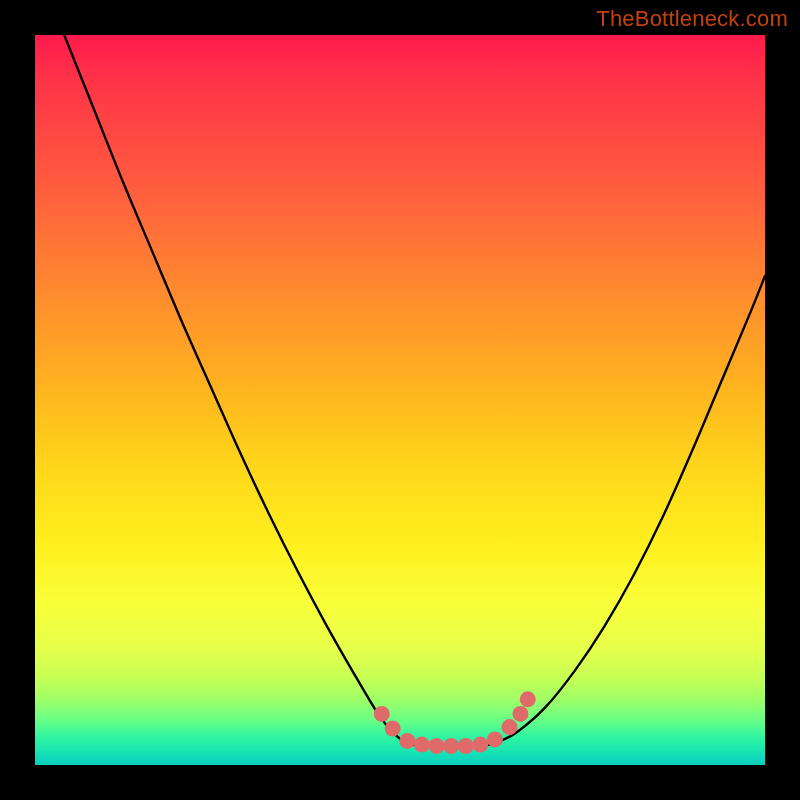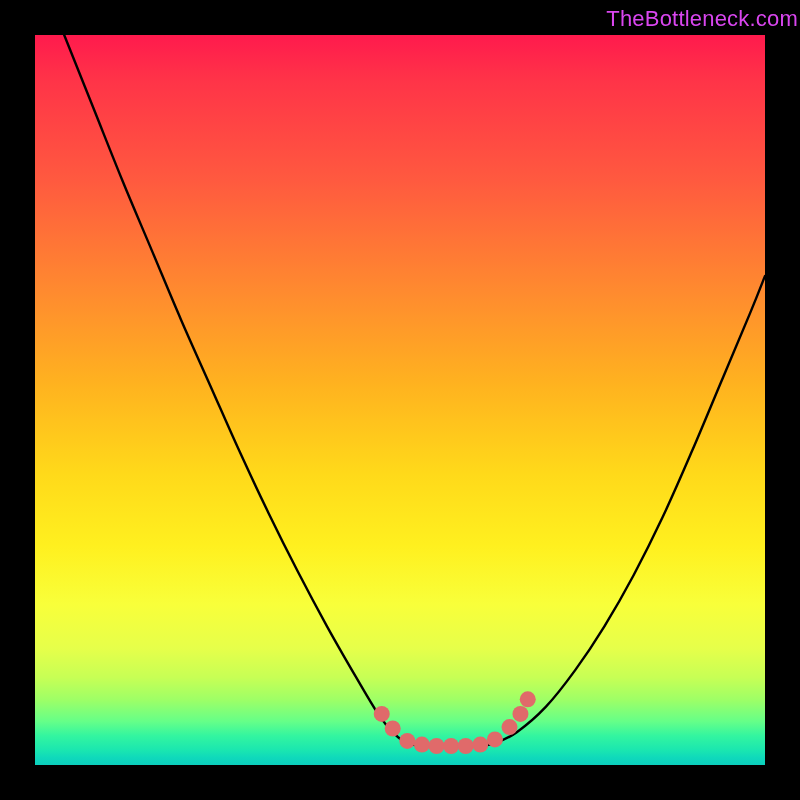--- a/index.html
+++ b/index.html
@@ -41,22 +41,22 @@
       #66ff88 94%,
       #33f5a0 96%,
       #1ae6b0 98%,
       #0fd9bb 99%,
       #0bcfbd 100%
     );
   }
   .watermark {
     position: absolute;
     top: 6px;
-    right: 2px;
-    color: #d946ef;
+    right: 12px;
+    color: #c2410c;
     font-size: 22px;
     font-weight: 500;
     letter-spacing: 0.2px;
     user-select: none;
     white-space: nowrap;
   }
   svg.curve {
     position: absolute;
     left: 0;
     top: 0;

